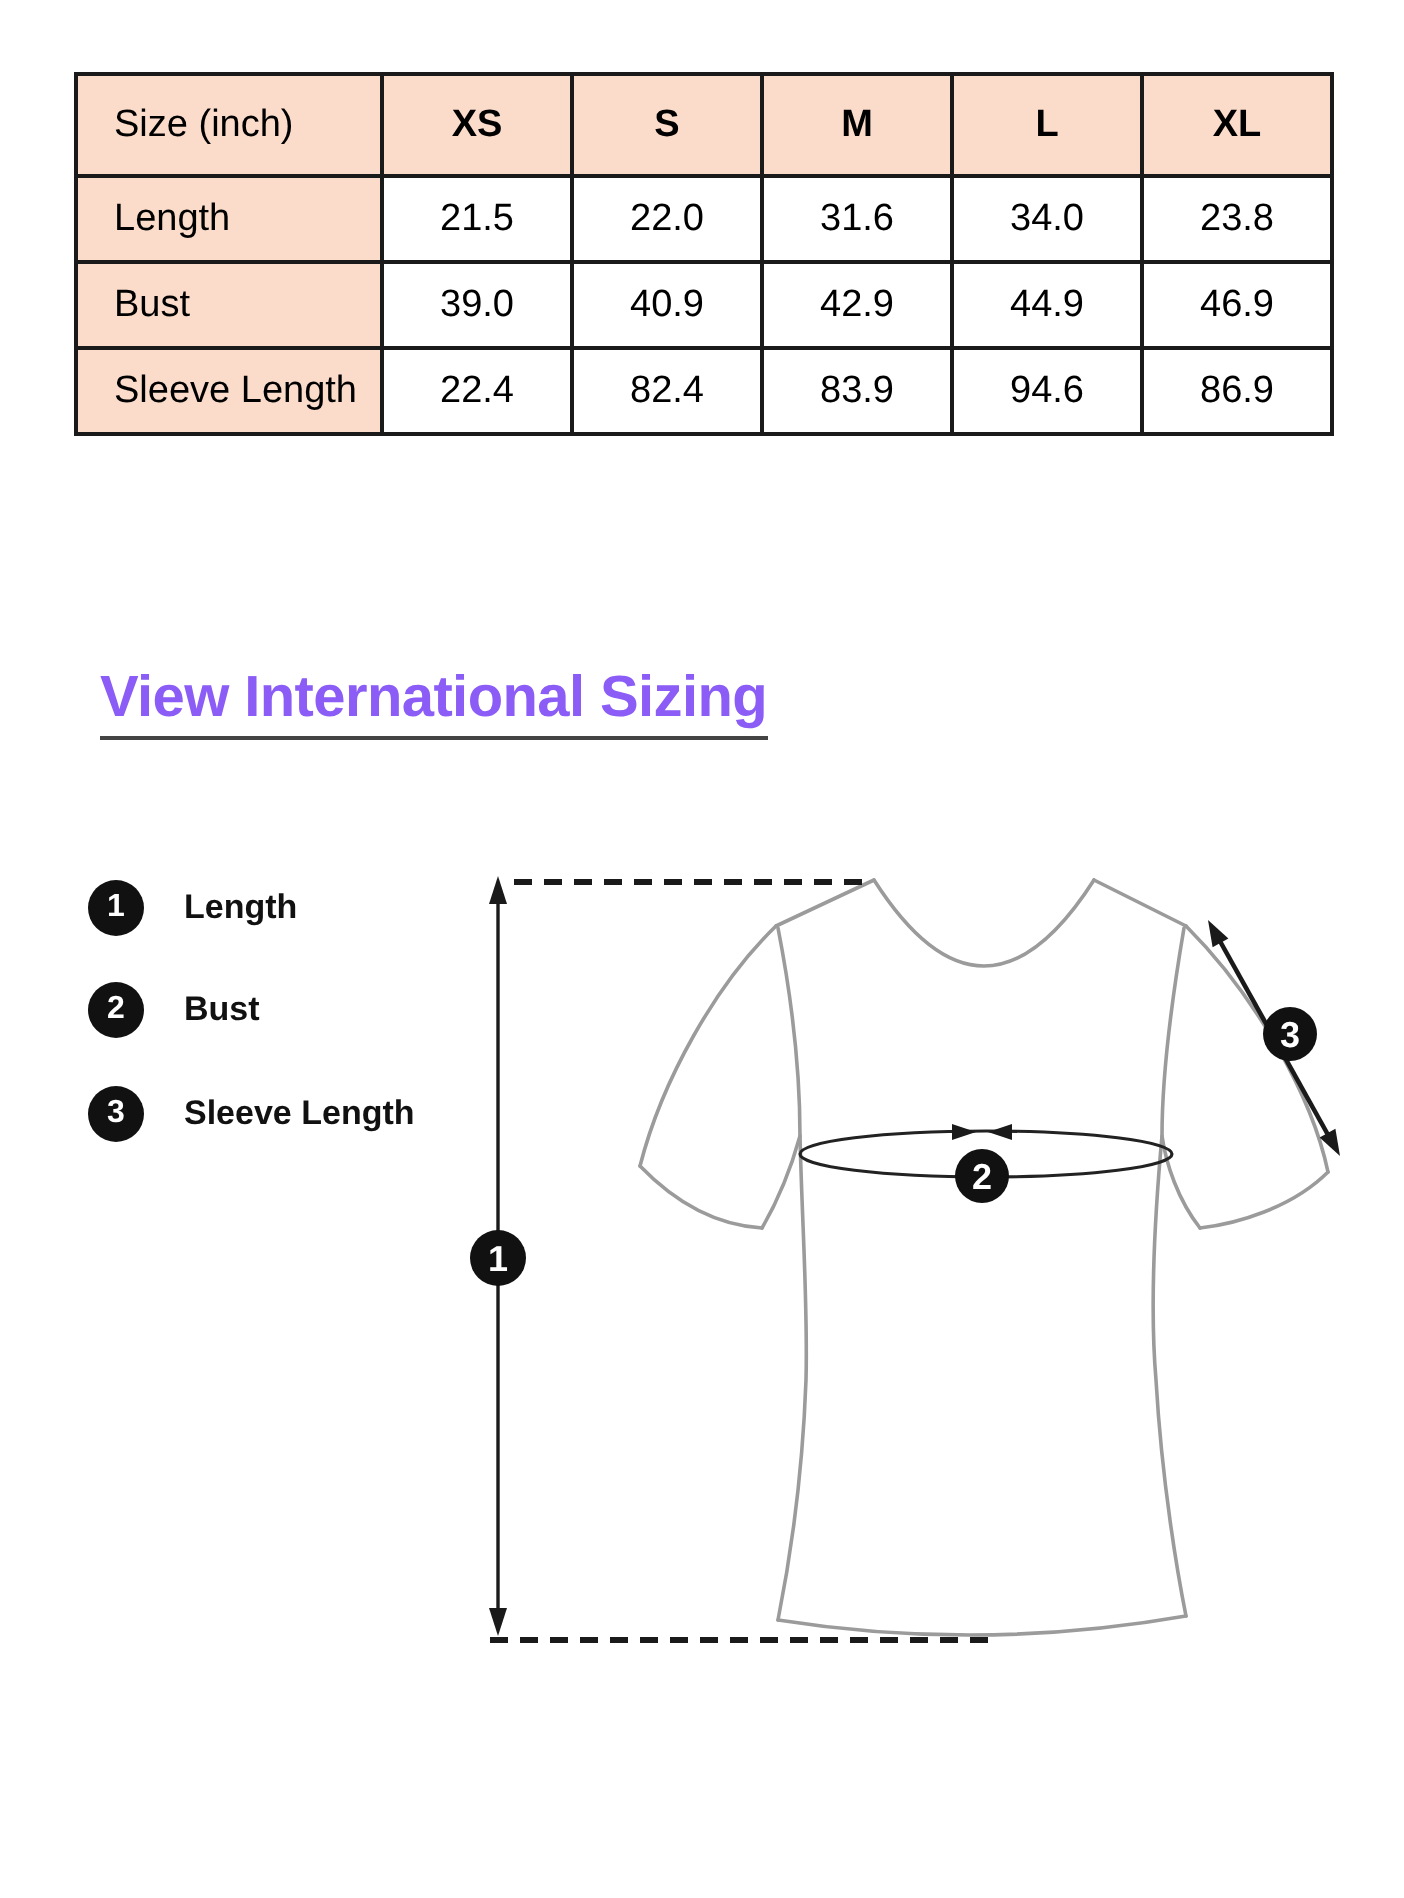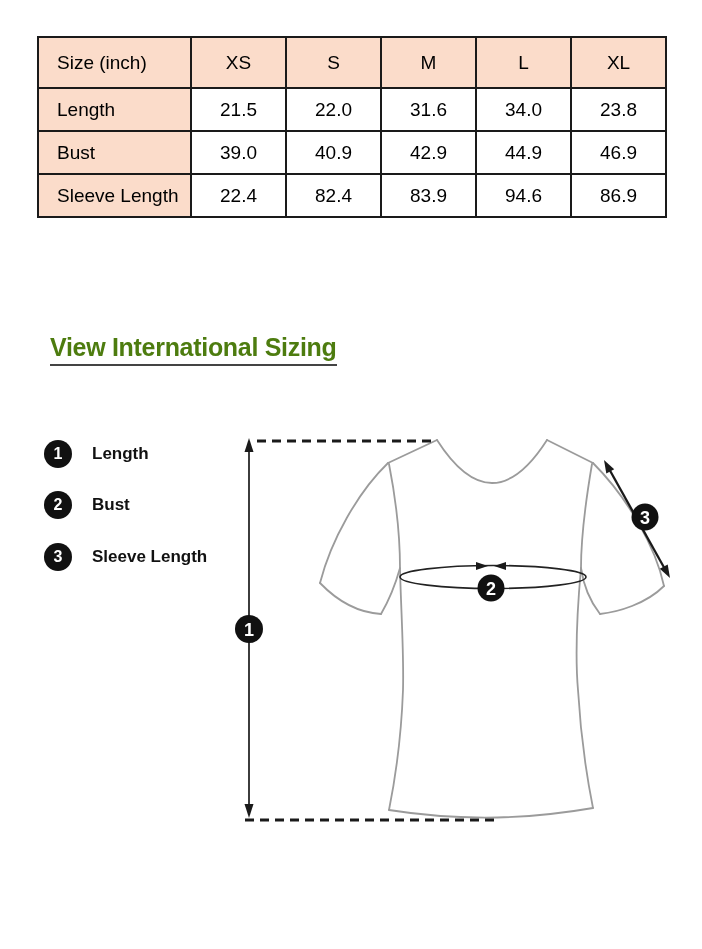--- a/index.html
+++ b/index.html
@@ -26,37 +26,37 @@
     border: 2px solid #1a1a1a;
     font-size: 19px;
     font-weight: 400;
     color: #000;
     text-align: center;
     vertical-align: middle;
   }
   table.size-table thead tr { height: 51px; }
   table.size-table tbody tr { height: 43px; }
   table.size-table .label-col { width: 153px; }
-  table.size-table .size-col { width: 95px; }
+  table.size-table .size-col { width: 95px; font-weight: bold; }
   table.size-table .left-cell {
     text-align: left;
     padding-left: 18px;
     background: #fbdcca;
   }
   table.size-table thead th { background: #fbdcca; }
 
   
   .intl-link {
     position: absolute;
     left: 50px;
     top: 333px;
-    font-size: 25px;
+    font-size: 29px;
     font-weight: 700;
     letter-spacing: -0.3px;
-    color: #4d7c0f;
+    color: #8b5cf6;
     border-bottom: 2px solid #444;
     padding-bottom: 2px;
     cursor: pointer;
     display: inline-block;
   }
 
   
   .legend { position: absolute; left: 44px; top: 440px; width: 200px; }
   .legend-item {
     position: absolute;

